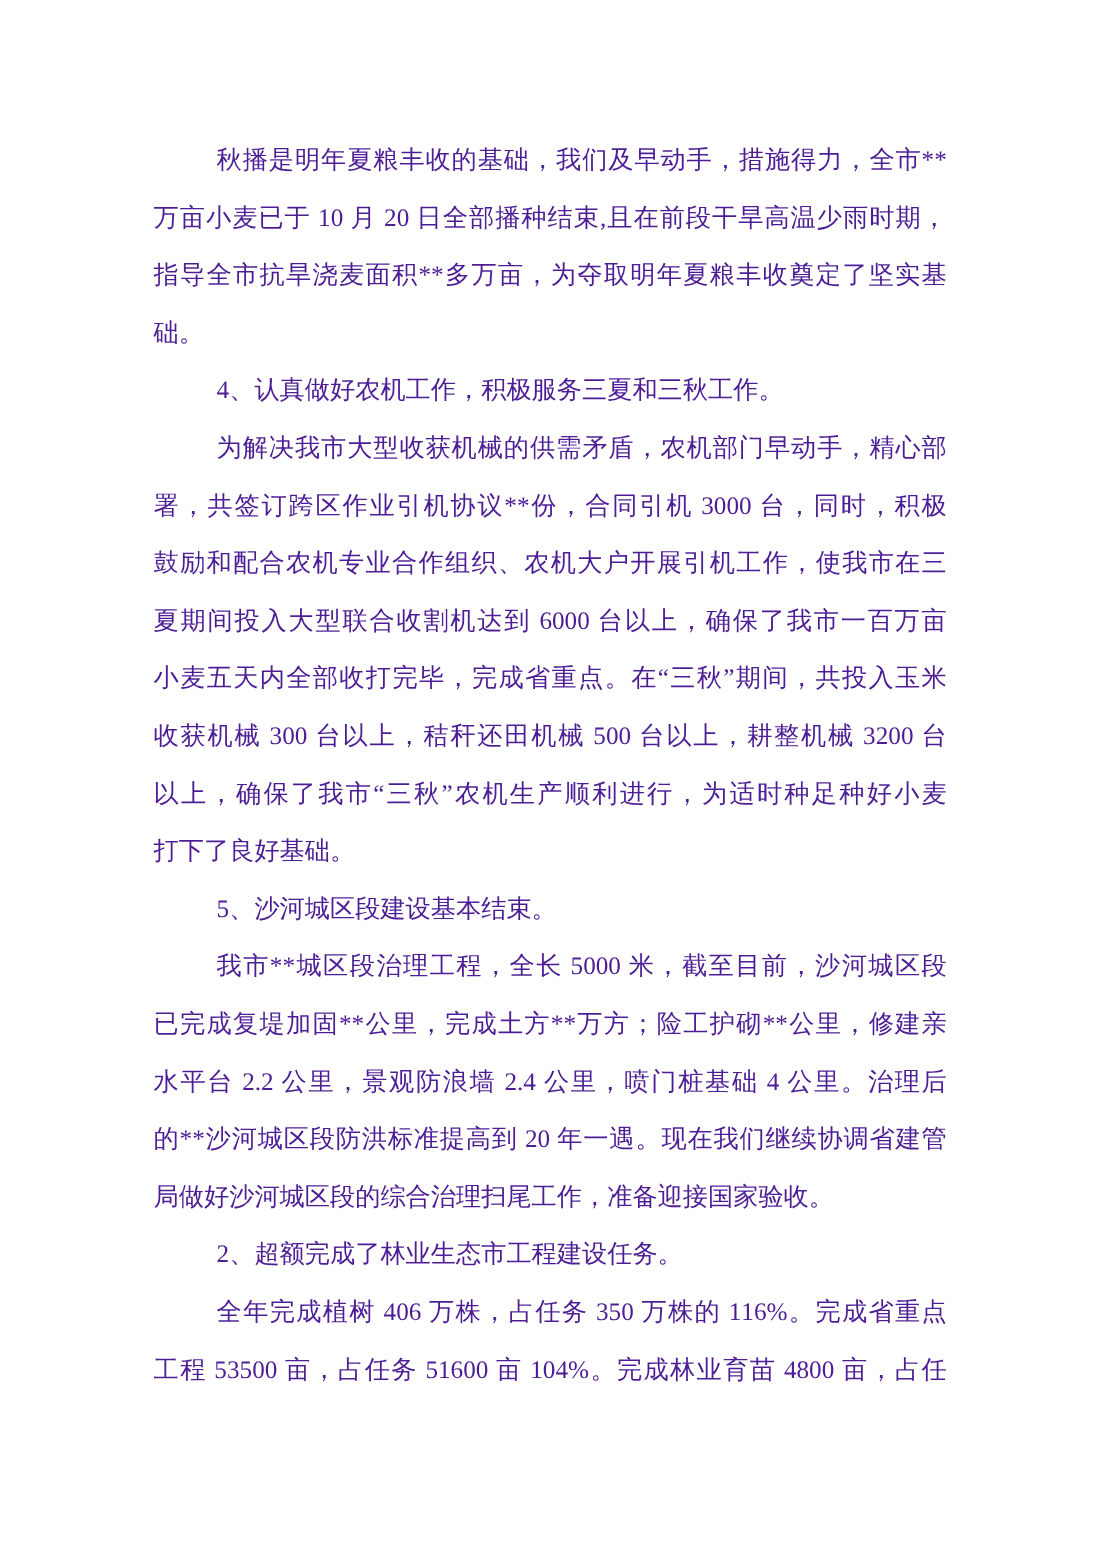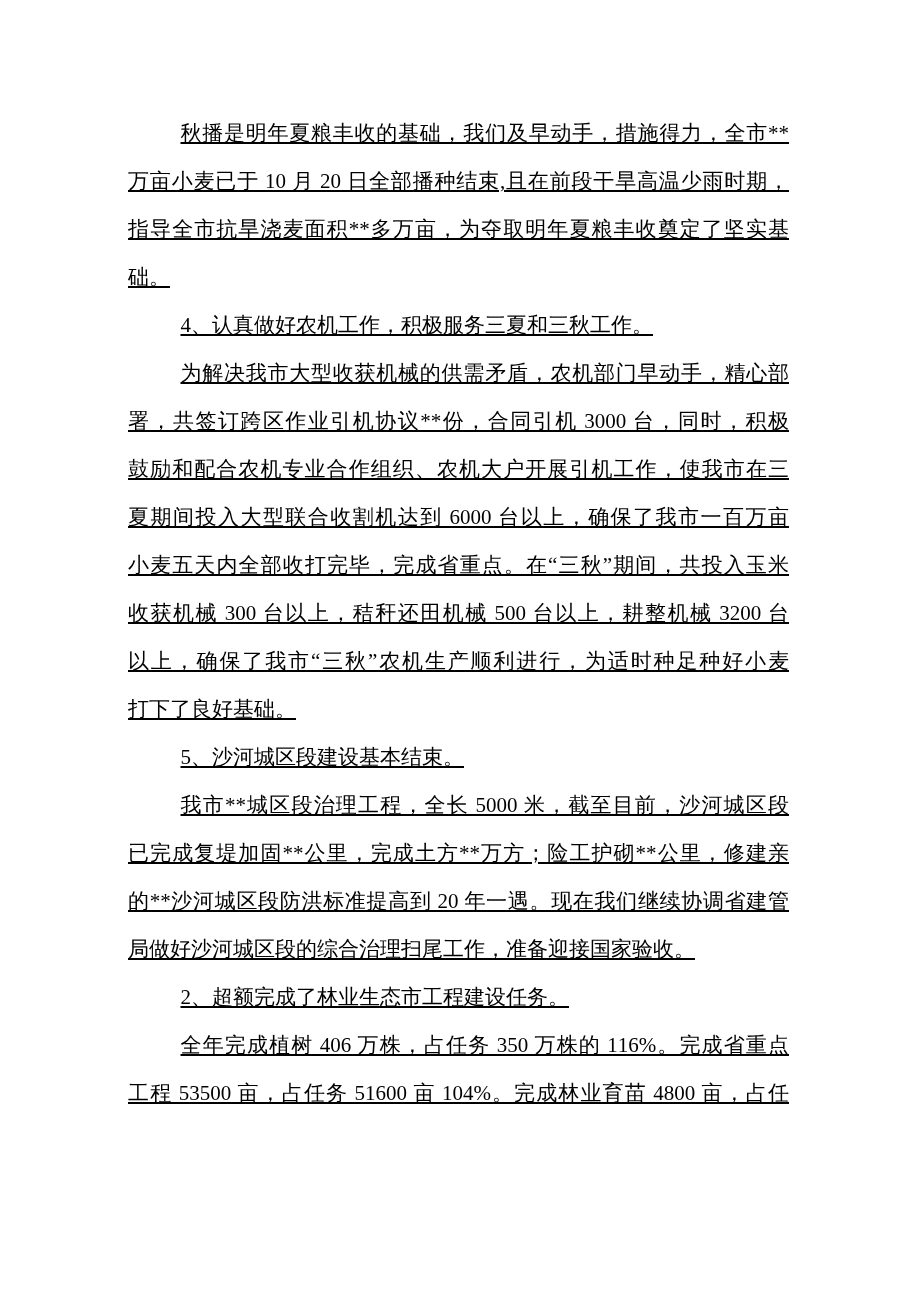--- a/index.html
+++ b/index.html
@@ -35,36 +35,37 @@
     text-align-last: justify;
   }
   .line.first {
     text-indent: 2.5em;
   }
 </style>
 </head>
 <body>
 
 <div class="page">
-  <div class="text-block" style="color: #000000; text-decoration: underline;">
+  <div class="text-block" style="color: #4c1d95;">
       <div class="line first just">秋播是明年夏粮丰收的基础，我们及早动手，措施得力，全市**</div>
       <div class="line just">万亩小麦已于 10 月 20 日全部播种结束,且在前段干旱高温少雨时期，</div>
       <div class="line just">指导全市抗旱浇麦面积**多万亩，为夺取明年夏粮丰收奠定了坚实基</div>
       <div class="line">础。</div>
       <div class="line first">4、认真做好农机工作，积极服务三夏和三秋工作。</div>
       <div class="line first just">为解决我市大型收获机械的供需矛盾，农机部门早动手，精心部</div>
       <div class="line just">署，共签订跨区作业引机协议**份，合同引机 3000 台，同时，积极</div>
       <div class="line just">鼓励和配合农机专业合作组织、农机大户开展引机工作，使我市在三</div>
       <div class="line just">夏期间投入大型联合收割机达到 6000 台以上，确保了我市一百万亩</div>
       <div class="line just">小麦五天内全部收打完毕，完成省重点。在“三秋”期间，共投入玉米</div>
       <div class="line just">收获机械 300 台以上，秸秆还田机械 500 台以上，耕整机械 3200 台</div>
       <div class="line just">以上，确保了我市“三秋”农机生产顺利进行，为适时种足种好小麦</div>
       <div class="line">打下了良好基础。</div>
       <div class="line first">5、沙河城区段建设基本结束。</div>
       <div class="line first just">我市**城区段治理工程，全长 5000 米，截至目前，沙河城区段</div>
       <div class="line just">已完成复堤加固**公里，完成土方**万方；险工护砌**公里，修建亲</div>
+      <div class="line just">水平台 2.2 公里，景观防浪墙 2.4 公里，喷门桩基础 4 公里。治理后</div>
       <div class="line just">的**沙河城区段防洪标准提高到 20 年一遇。现在我们继续协调省建管</div>
       <div class="line">局做好沙河城区段的综合治理扫尾工作，准备迎接国家验收。</div>
       <div class="line first">2、超额完成了林业生态市工程建设任务。</div>
       <div class="line first just">全年完成植树 406 万株，占任务 350 万株的 116%。完成省重点</div>
       <div class="line just">工程 53500 亩，占任务 51600 亩 104%。完成林业育苗 4800 亩，占任</div>
     </div>
 </div>
 
 </body></html>

